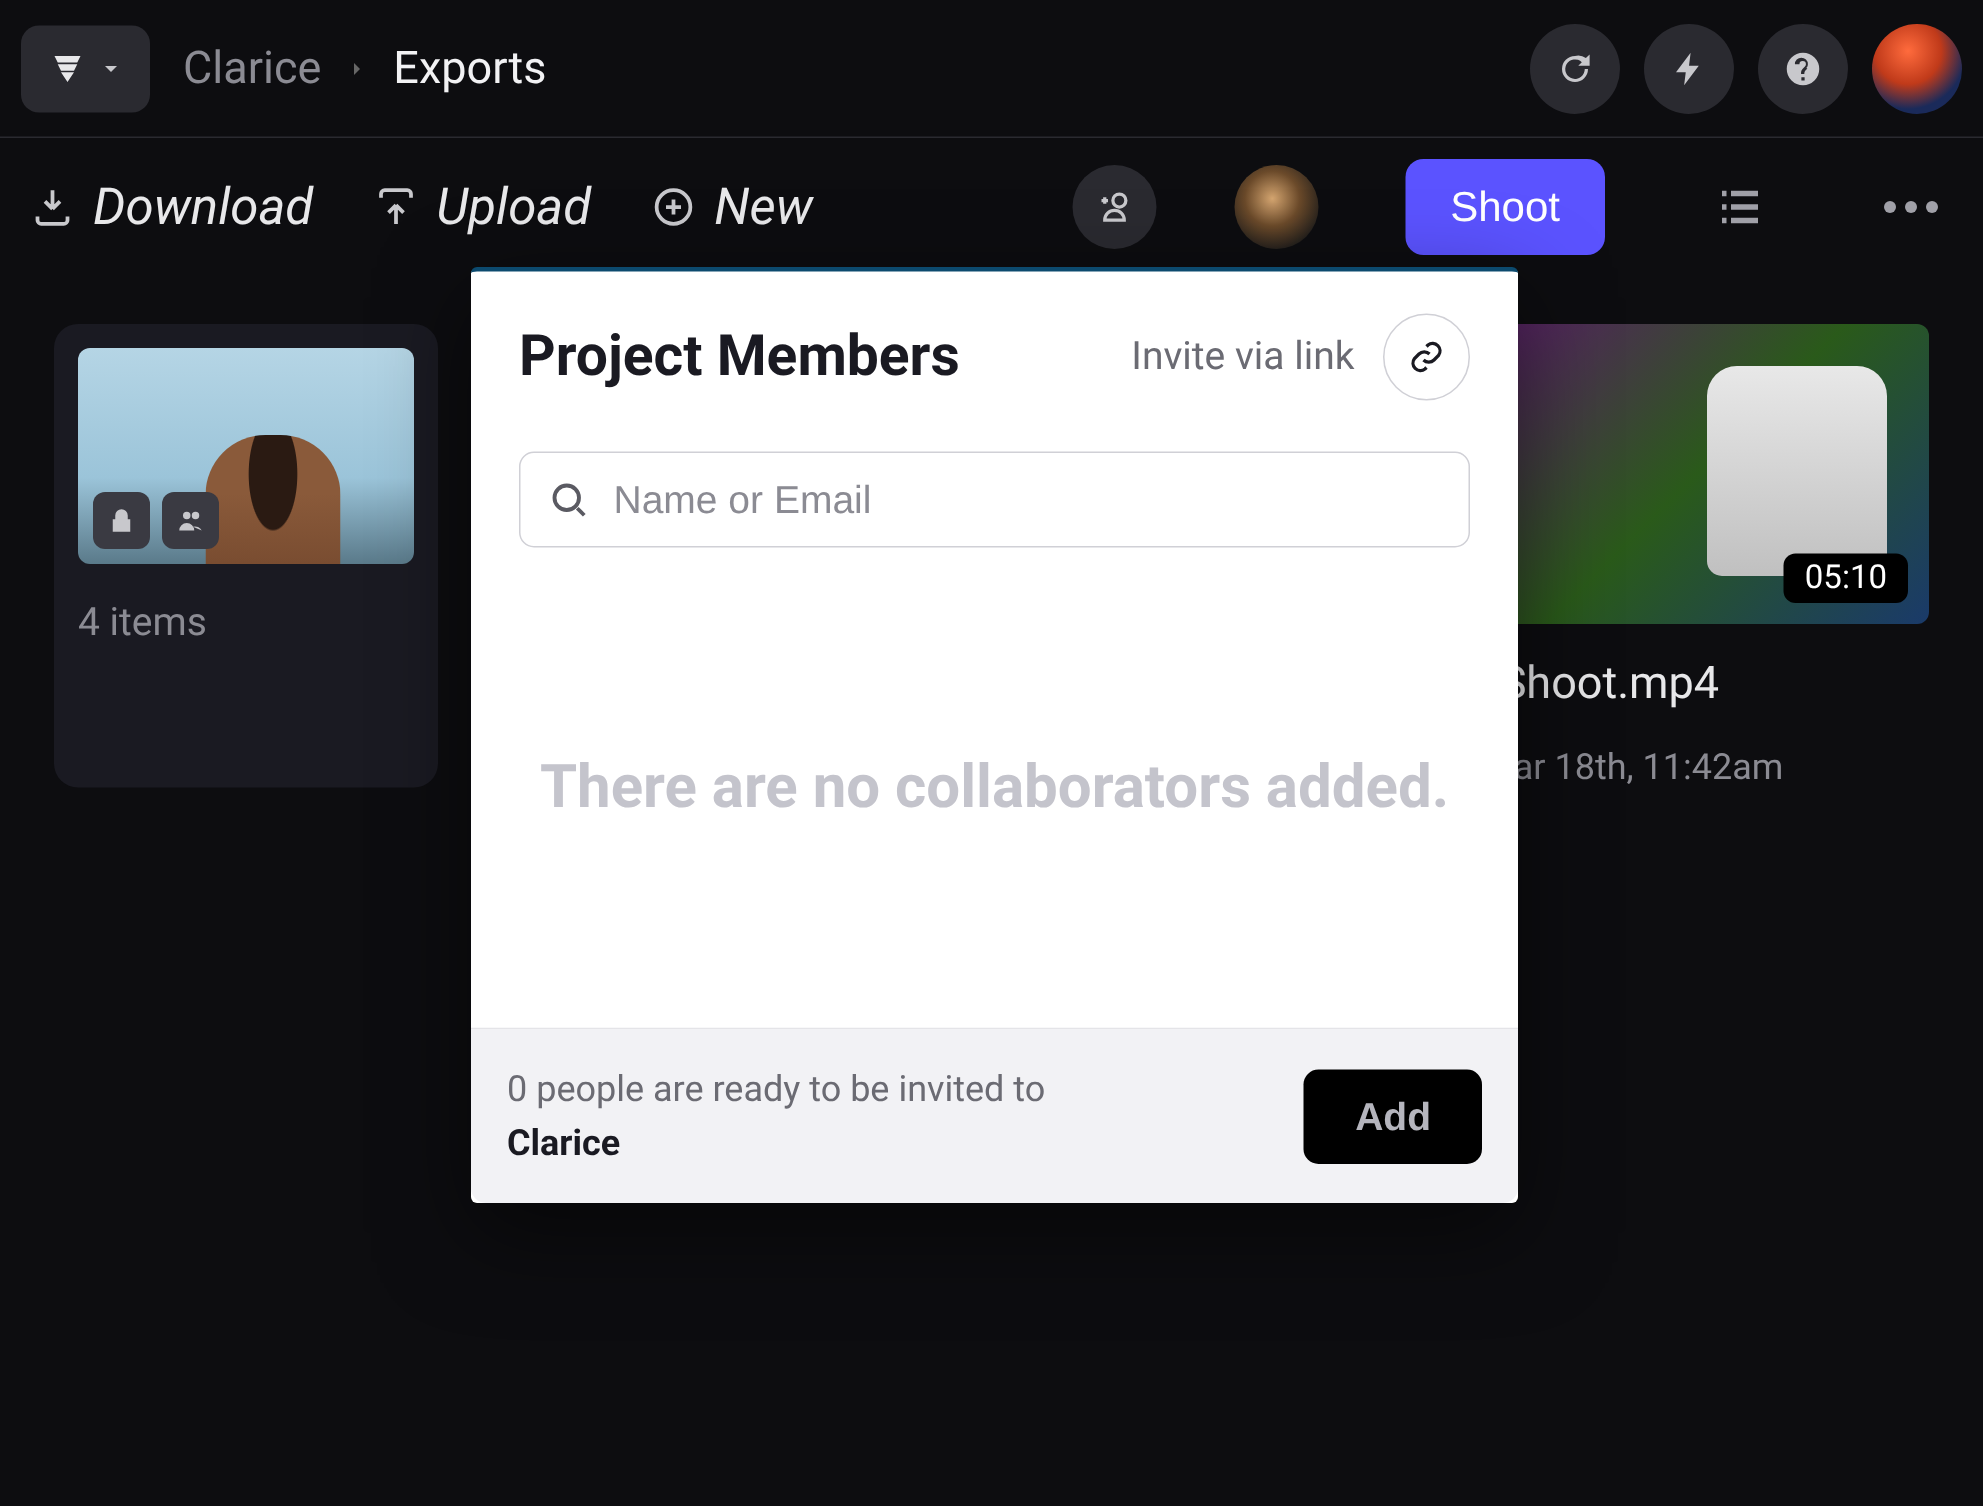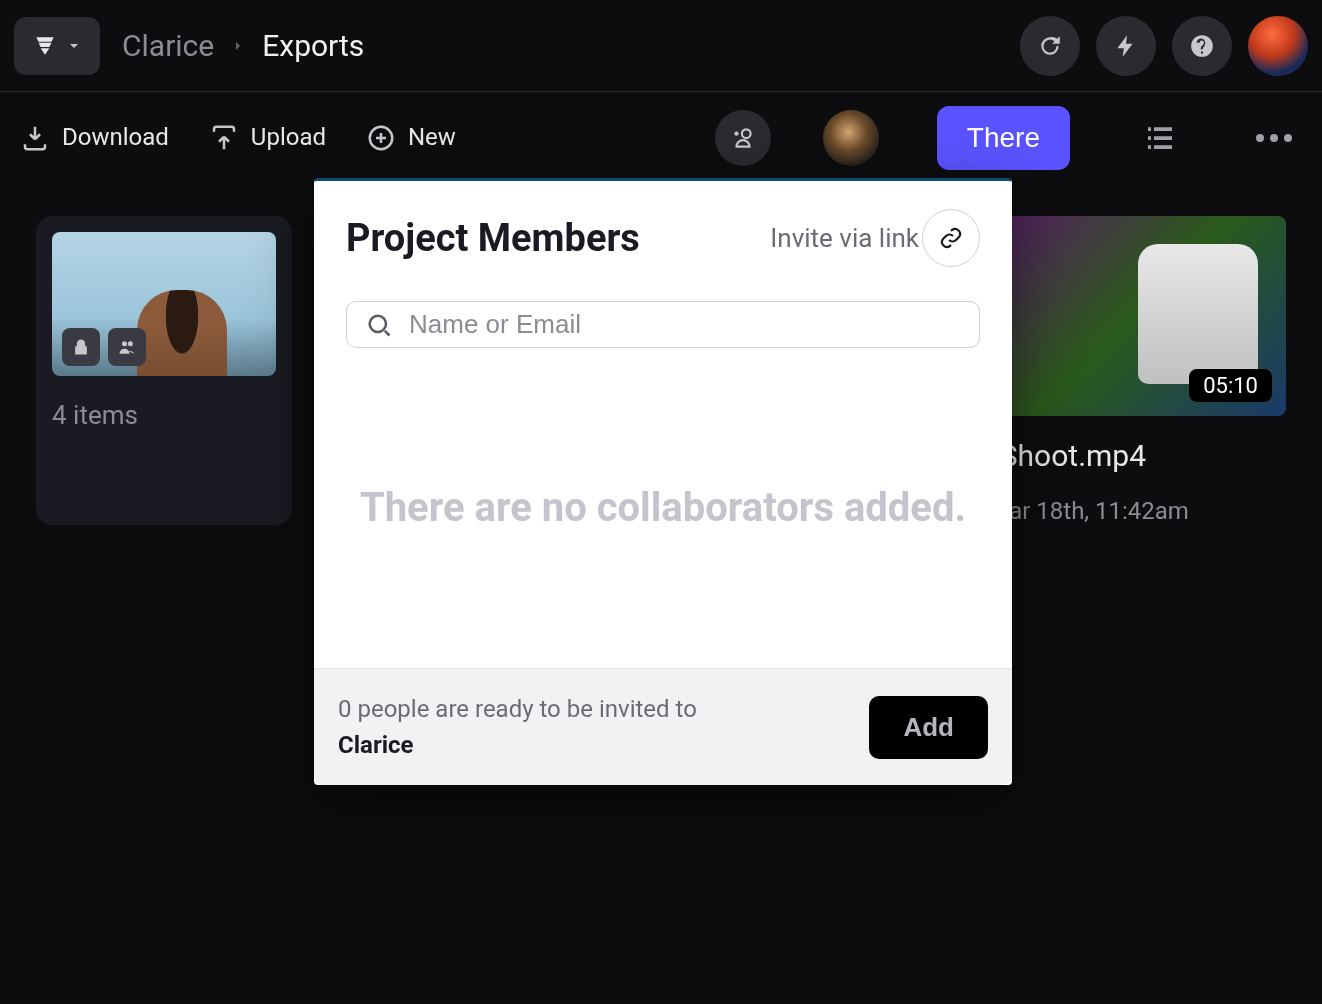--- a/index.html
+++ b/index.html
@@ -63,22 +63,22 @@
 
   
   .toolbar {
     display: flex;
     align-items: center;
     height: 92px;
     padding: 0 20px;
     gap: 40px;
   }
   .tool-item {
-    display: flex; align-items: flex-start; gap: 12px;
-    font-size: 24px; color: #e8e8ea; cursor: pointer;
+    display: flex; align-items: center; gap: 12px;
+    font-size: 34px; color: #e8e8ea; cursor: pointer; font-style: italic;
   }
   .tool-item svg { width: 30px; height: 30px; fill: none; stroke: #c8c8cc; stroke-width: 2; }
   .toolbar-spacer { flex: 1; }
   .add-user-btn {
     width: 56px; height: 56px; border-radius: 50%;
     background: #2a2a30; display:flex;align-items:center;justify-content:center;
     cursor:pointer;
   }
   .add-user-btn svg { width:26px;height:26px;fill:#c8c8cc; }
   .collab-avatar {
@@ -178,31 +178,31 @@
     border-radius: 4px;
     box-shadow: 0 20px 60px rgba(0,0,0,.5);
     color: #1a1a22;
     display:flex;flex-direction:column;
   }
   .modal-head {
     display:flex;align-items:center;justify-content:space-between;
     padding: 28px 32px 18px;
   }
   .modal-title { font-size:38px;font-weight:700; }
-  .invite-link { display:flex;align-items:center;gap:3px; }
+  .invite-link { display:flex;align-items:center;gap:19px; }
   .invite-link-text { font-size:26px;color:#6b6b73; cursor:pointer; }
   .link-circle {
     width:58px;height:58px;border-radius:50%;border:1.5px solid #d0d0d6;
     display:flex;align-items:center;justify-content:center;cursor:pointer;
   }
   .link-circle svg{width:24px;height:24px;stroke:#1a1a22;stroke-width:2.2;fill:none;}
   .search-wrap {
     margin: 16px 32px 0;
     border:1.5px solid #d0d0d6;border-radius:10px;
-    display:flex;align-items:center;padding:0 18px;height:47px;
+    display:flex;align-items:center;padding:0 18px;height:64px;
   }
   .search-wrap svg{width:28px;height:28px;stroke:#5a5a62;stroke-width:2.2;fill:none;margin-right:16px;}
   .search-wrap input{
     border:none;outline:none;font-size:26px;flex:1;color:#1a1a22;
   }
   .search-wrap input::placeholder{color:#8b8b93;}
   .modal-body {
     flex:1; min-height: 320px;
     display:flex;align-items:center;justify-content:center;
     padding: 40px;
@@ -283,21 +283,21 @@
       </svg>
     <span>New</span>
   </div>
   <div class="toolbar-spacer"></div>
   <div class="add-user-btn">
     <svg viewBox="0 0 24 24">
         <path d="M15 12a4 4 0 100-8 4 4 0 000 8zm-9 8a6 6 0 0112 0zM4 8h4M6 6v4" stroke="#c8c8cc" stroke-width="2" fill="none"></path>
       </svg>
   </div>
   <div class="collab-avatar"></div>
-  <button class="share-btn">There</button>
+  <button class="share-btn">Shoot</button>
   <div class="view-toggle">
     <svg viewBox="0 0 24 24">
         <path d="M4 6h2M8 6h12M4 12h2M8 12h12M4 18h2M8 18h12"></path>
       </svg>
   </div>
   <div class="more-btn">
     <span></span>
     <span></span>
     <span></span>
   </div>

